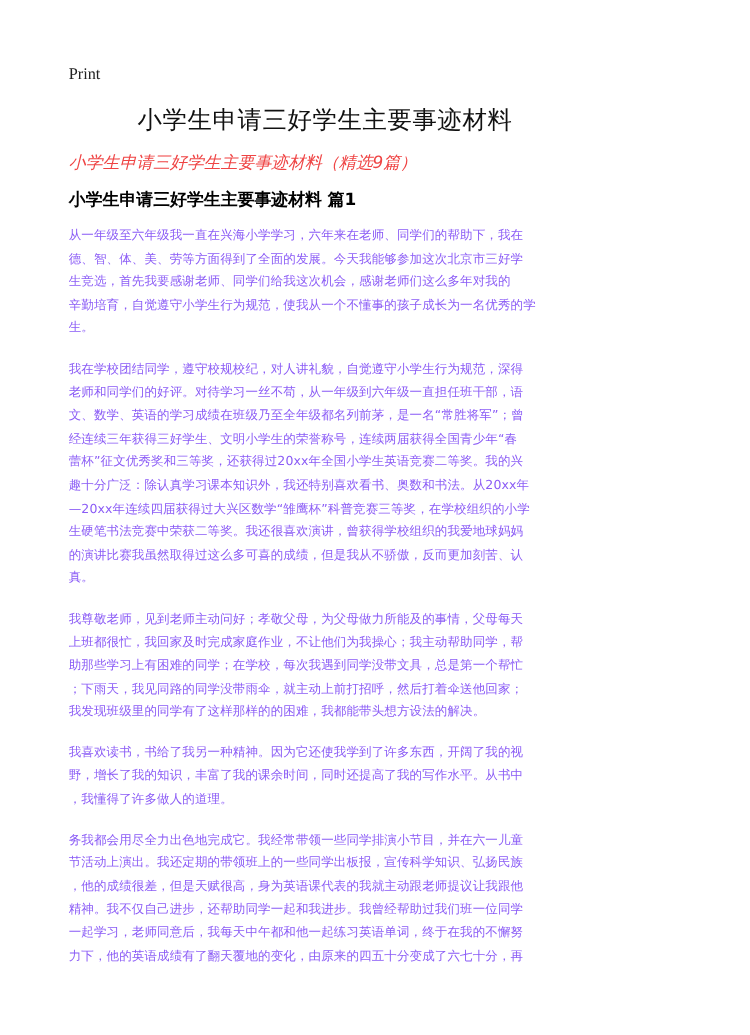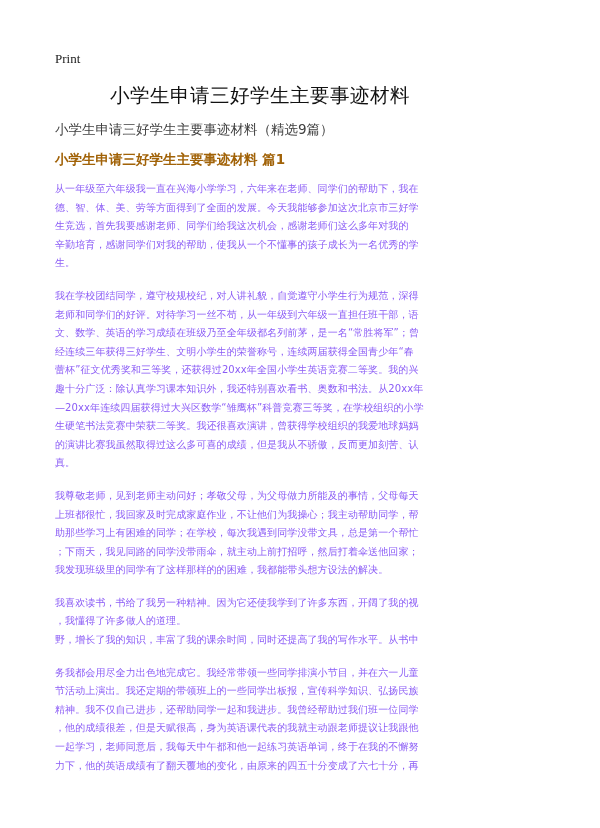--- a/index.html
+++ b/index.html
@@ -34,29 +34,30 @@
       letter-spacing: 0.5px;
       color: #111;
       margin: 0;
       font-weight: normal;
     }
     .doc-subtitle {
       position: absolute;
       left: 55px;
       top: 121px;
       font-size: 13.5px;
-      color: #404040;
+      color: #ef4444;
+      font-style: italic;
     }
     .section-heading {
       position: absolute;
       left: 55px;
       top: 151px;
       font-size: 13.5px;
       font-weight: bold;
-      color: #a16207;
+      color: #000000;
     }
     .body-text {
       position: absolute;
       left: 55px;
       width: 495px;
       top: 180px;
     }
     .para {
       font-size: 10px;
       line-height: 18.6px;
@@ -80,21 +81,21 @@
 
 <div class="doc-subtitle">小学生申请三好学生主要事迹材料（精选9篇）</div>
 
 <div class="section-heading">小学生申请三好学生主要事迹材料 篇1</div>
 
 <div class="body-text">
   <p class="para">
     <span class="line">从一年级至六年级我一直在兴海小学学习，六年来在老师、同学们的帮助下，我在</span>
     <span class="line">德、智、体、美、劳等方面得到了全面的发展。今天我能够参加这次北京市三好学</span>
     <span class="line">生竞选，首先我要感谢老师、同学们给我这次机会，感谢老师们这么多年对我的</span>
-    <span class="line">辛勤培育，感谢同学们对我的帮助，使我从一个不懂事的孩子成长为一名优秀的学</span>
+    <span class="line">辛勤培育，自觉遵守小学生行为规范，使我从一个不懂事的孩子成长为一名优秀的学</span>
     <span class="line">生。</span>
   </p>
   <p class="para">
     <span class="line">我在学校团结同学，遵守校规校纪，对人讲礼貌，自觉遵守小学生行为规范，深得</span>
     <span class="line">老师和同学们的好评。对待学习一丝不苟，从一年级到六年级一直担任班干部，语</span>
     <span class="line">文、数学、英语的学习成绩在班级乃至全年级都名列前茅，是一名“常胜将军”；曾</span>
     <span class="line">经连续三年获得三好学生、文明小学生的荣誉称号，连续两届获得全国青少年“春</span>
     <span class="line">蕾杯”征文优秀奖和三等奖，还获得过20xx年全国小学生英语竞赛二等奖。我的兴</span>
     <span class="line">趣十分广泛：除认真学习课本知识外，我还特别喜欢看书、奥数和书法。从20xx年</span>
     <span class="line">—20xx年连续四届获得过大兴区数学“雏鹰杯”科普竞赛三等奖，在学校组织的小学</span>
@@ -104,24 +105,24 @@
   </p>
   <p class="para">
     <span class="line">我尊敬老师，见到老师主动问好；孝敬父母，为父母做力所能及的事情，父母每天</span>
     <span class="line">上班都很忙，我回家及时完成家庭作业，不让他们为我操心；我主动帮助同学，帮</span>
     <span class="line">助那些学习上有困难的同学；在学校，每次我遇到同学没带文具，总是第一个帮忙</span>
     <span class="line">；下雨天，我见同路的同学没带雨伞，就主动上前打招呼，然后打着伞送他回家；</span>
     <span class="line">我发现班级里的同学有了这样那样的的困难，我都能带头想方设法的解决。</span>
   </p>
   <p class="para">
     <span class="line">我喜欢读书，书给了我另一种精神。因为它还使我学到了许多东西，开阔了我的视</span>
+    <span class="line">野，增长了我的知识，丰富了我的课余时间，同时还提高了我的写作水平。从书中</span>
     <span class="line">，我懂得了许多做人的道理。</span>
-    <span class="line">野，增长了我的知识，丰富了我的课余时间，同时还提高了我的写作水平。从书中</span>
   </p>
   <p class="para">
     <span class="line">务我都会用尽全力出色地完成它。我经常带领一些同学排演小节目，并在六一儿童</span>
     <span class="line">节活动上演出。我还定期的带领班上的一些同学出板报，宣传科学知识、弘扬民族</span>
+    <span class="line">，他的成绩很差，但是天赋很高，身为英语课代表的我就主动跟老师提议让我跟他</span>
     <span class="line">精神。我不仅自己进步，还帮助同学一起和我进步。我曾经帮助过我们班一位同学</span>
-    <span class="line">，他的成绩很差，但是天赋很高，身为英语课代表的我就主动跟老师提议让我跟他</span>
     <span class="line">一起学习，老师同意后，我每天中午都和他一起练习英语单词，终于在我的不懈努</span>
     <span class="line">力下，他的英语成绩有了翻天覆地的变化，由原来的四五十分变成了六七十分，再</span>
   </p>
 </div>
 
 </body></html>

